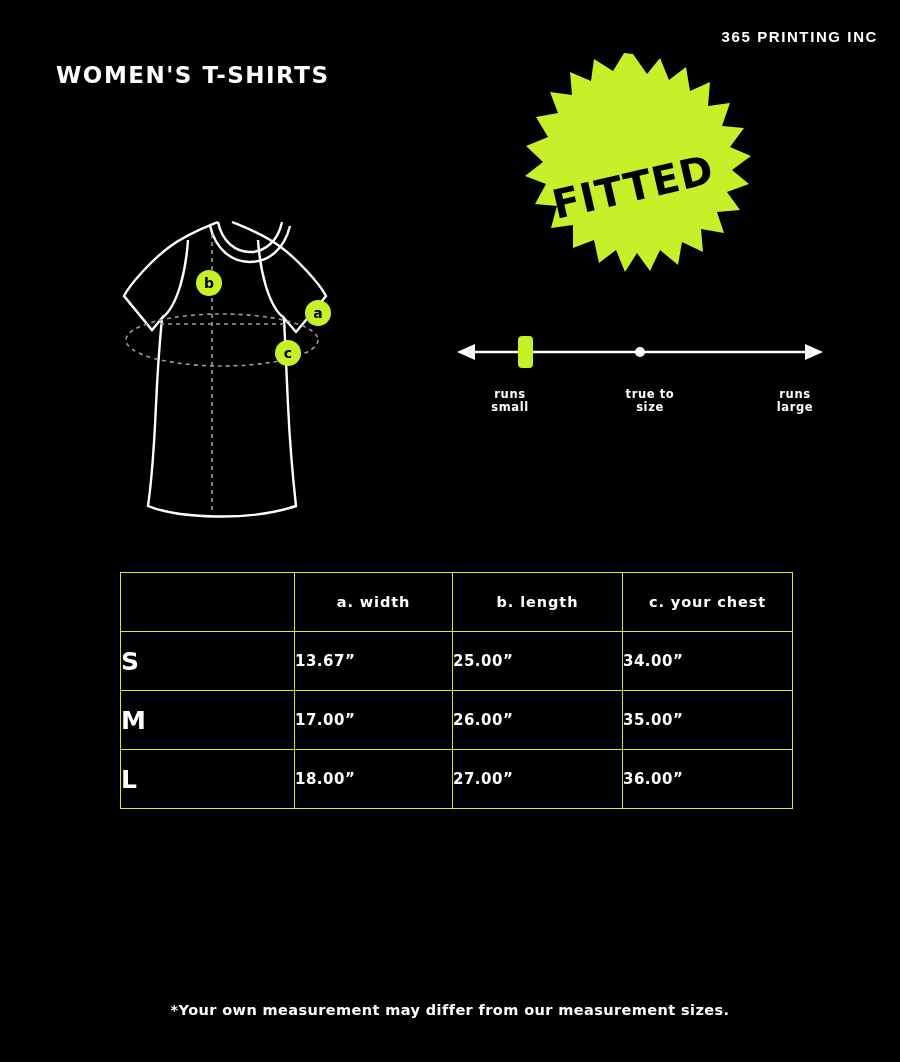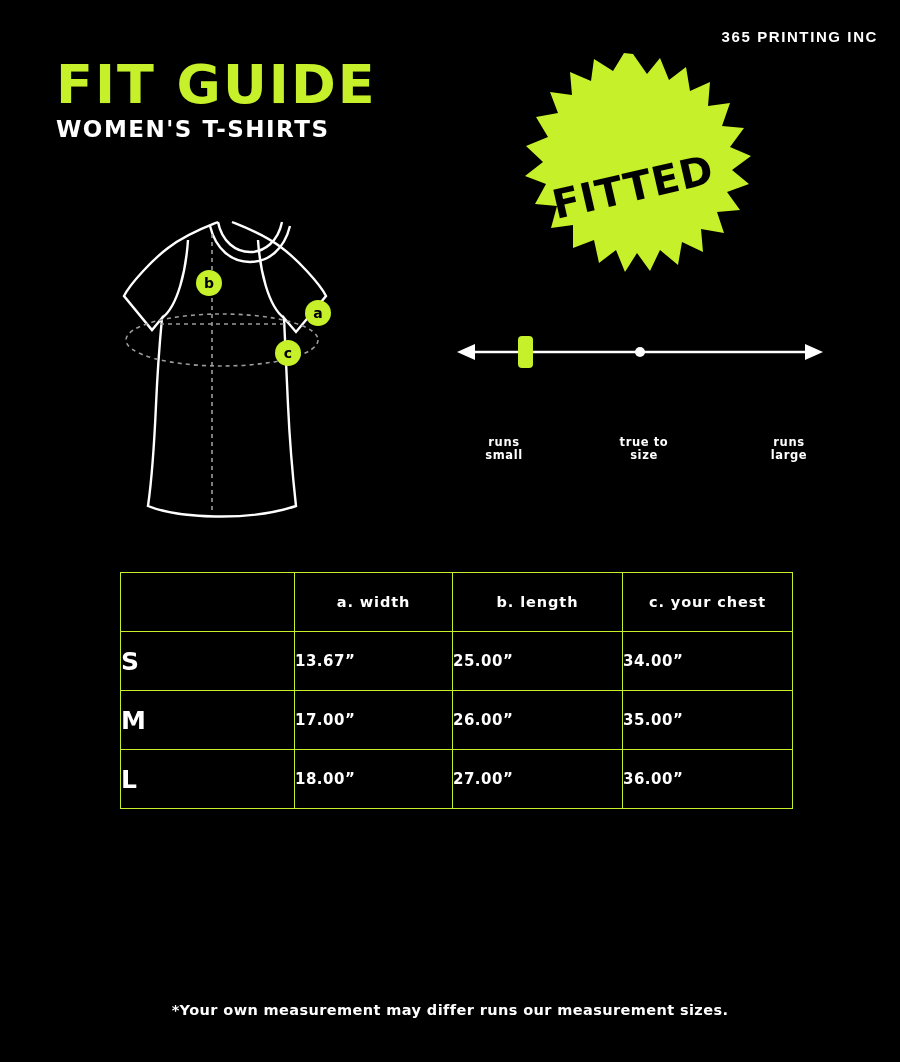--- a/index.html
+++ b/index.html
@@ -99,24 +99,23 @@
   .scale {
     position: absolute;
     top: 330px;
     left: 455px;
     width: 370px;
     height: 100px;
   }
   .scale-labels {
     position: absolute;
     top: 58px;
-    left: 4px;
+    left: 10px;
     width: 370px;
     height: 40px;
-    margin-top: 48px;
   }
   .scale-label {
     position: absolute;
     font-size: 11.5px;
     font-weight: bold;
     letter-spacing: .6px;
     text-align: center;
     line-height: 13px;
     color: #ffffff;
     font-family: "DejaVu Sans", sans-serif;
@@ -180,21 +179,20 @@
     color: #ffffff;
     font-family: "DejaVu Sans", sans-serif;
   }
 </style>
 </head>
 <body>
 
 <div class="brand">365 PRINTING INC</div>
 
 <div class="title-block">
-  <div class="title-main">FIT GUIDE</div>
   <div class="title-sub">WOMEN'S T-SHIRTS</div>
 </div>
 
 <div class="badge">
   <svg width="250" height="250" viewBox="0 0 250 250">
     <polygon fill="#c6f02a" points="125,2 139,22 152,6 161,28 178,15 182,39 202,30 200,54 222,51 214,74 236,76 222,95 243,104 224,118 241,132 219,140 232,158 209,160 216,181 193,177 195,200 174,190 170,213 152,198 142,219 129,201 117,220 108,198 91,211 86,188 65,196 65,173 43,176 49,154 27,152 38,132 17,124 35,110 18,94 40,85 28,65 50,61 42,40 64,43 62,20 83,29 86,7 105,19 116,1 125,2"></polygon>
   </svg>
   <div class="badge-text">FITTED</div>
 </div>
 
@@ -285,13 +283,13 @@
       <tr>
         <td class="size-cell">L</td>
         <td class="val-cell">18.00”</td>
         <td class="val-cell">27.00”</td>
         <td class="val-cell">36.00”</td>
       </tr>
     </tbody>
   </table>
 </div>
 
-<div class="footnote">*Your own measurement may differ runs our measurement sizes.</div>
+<div class="footnote">*Your own measurement may differ from our measurement sizes.</div>
 
 </body></html>

